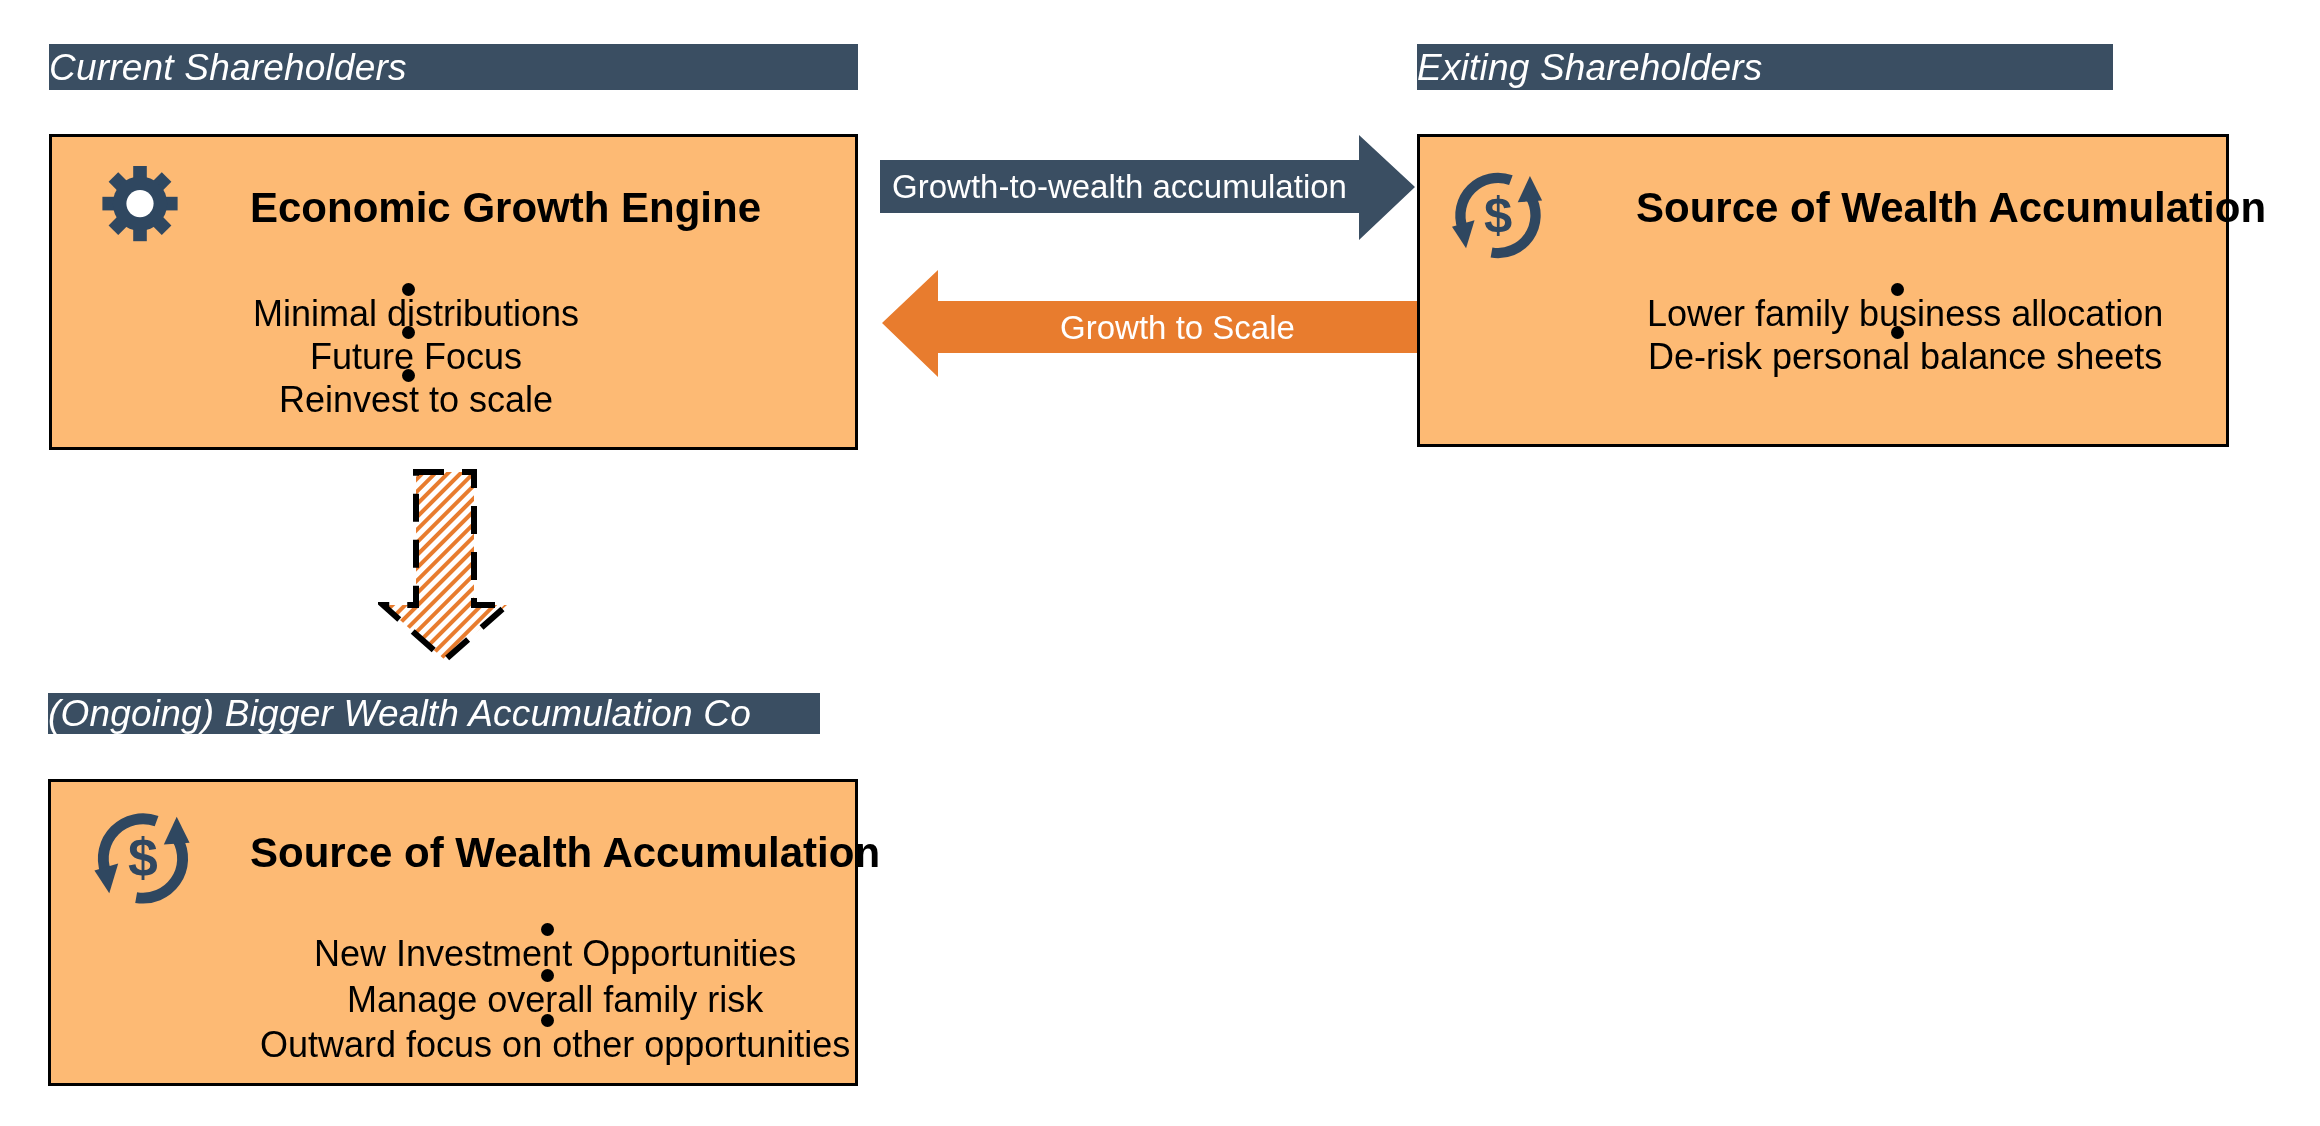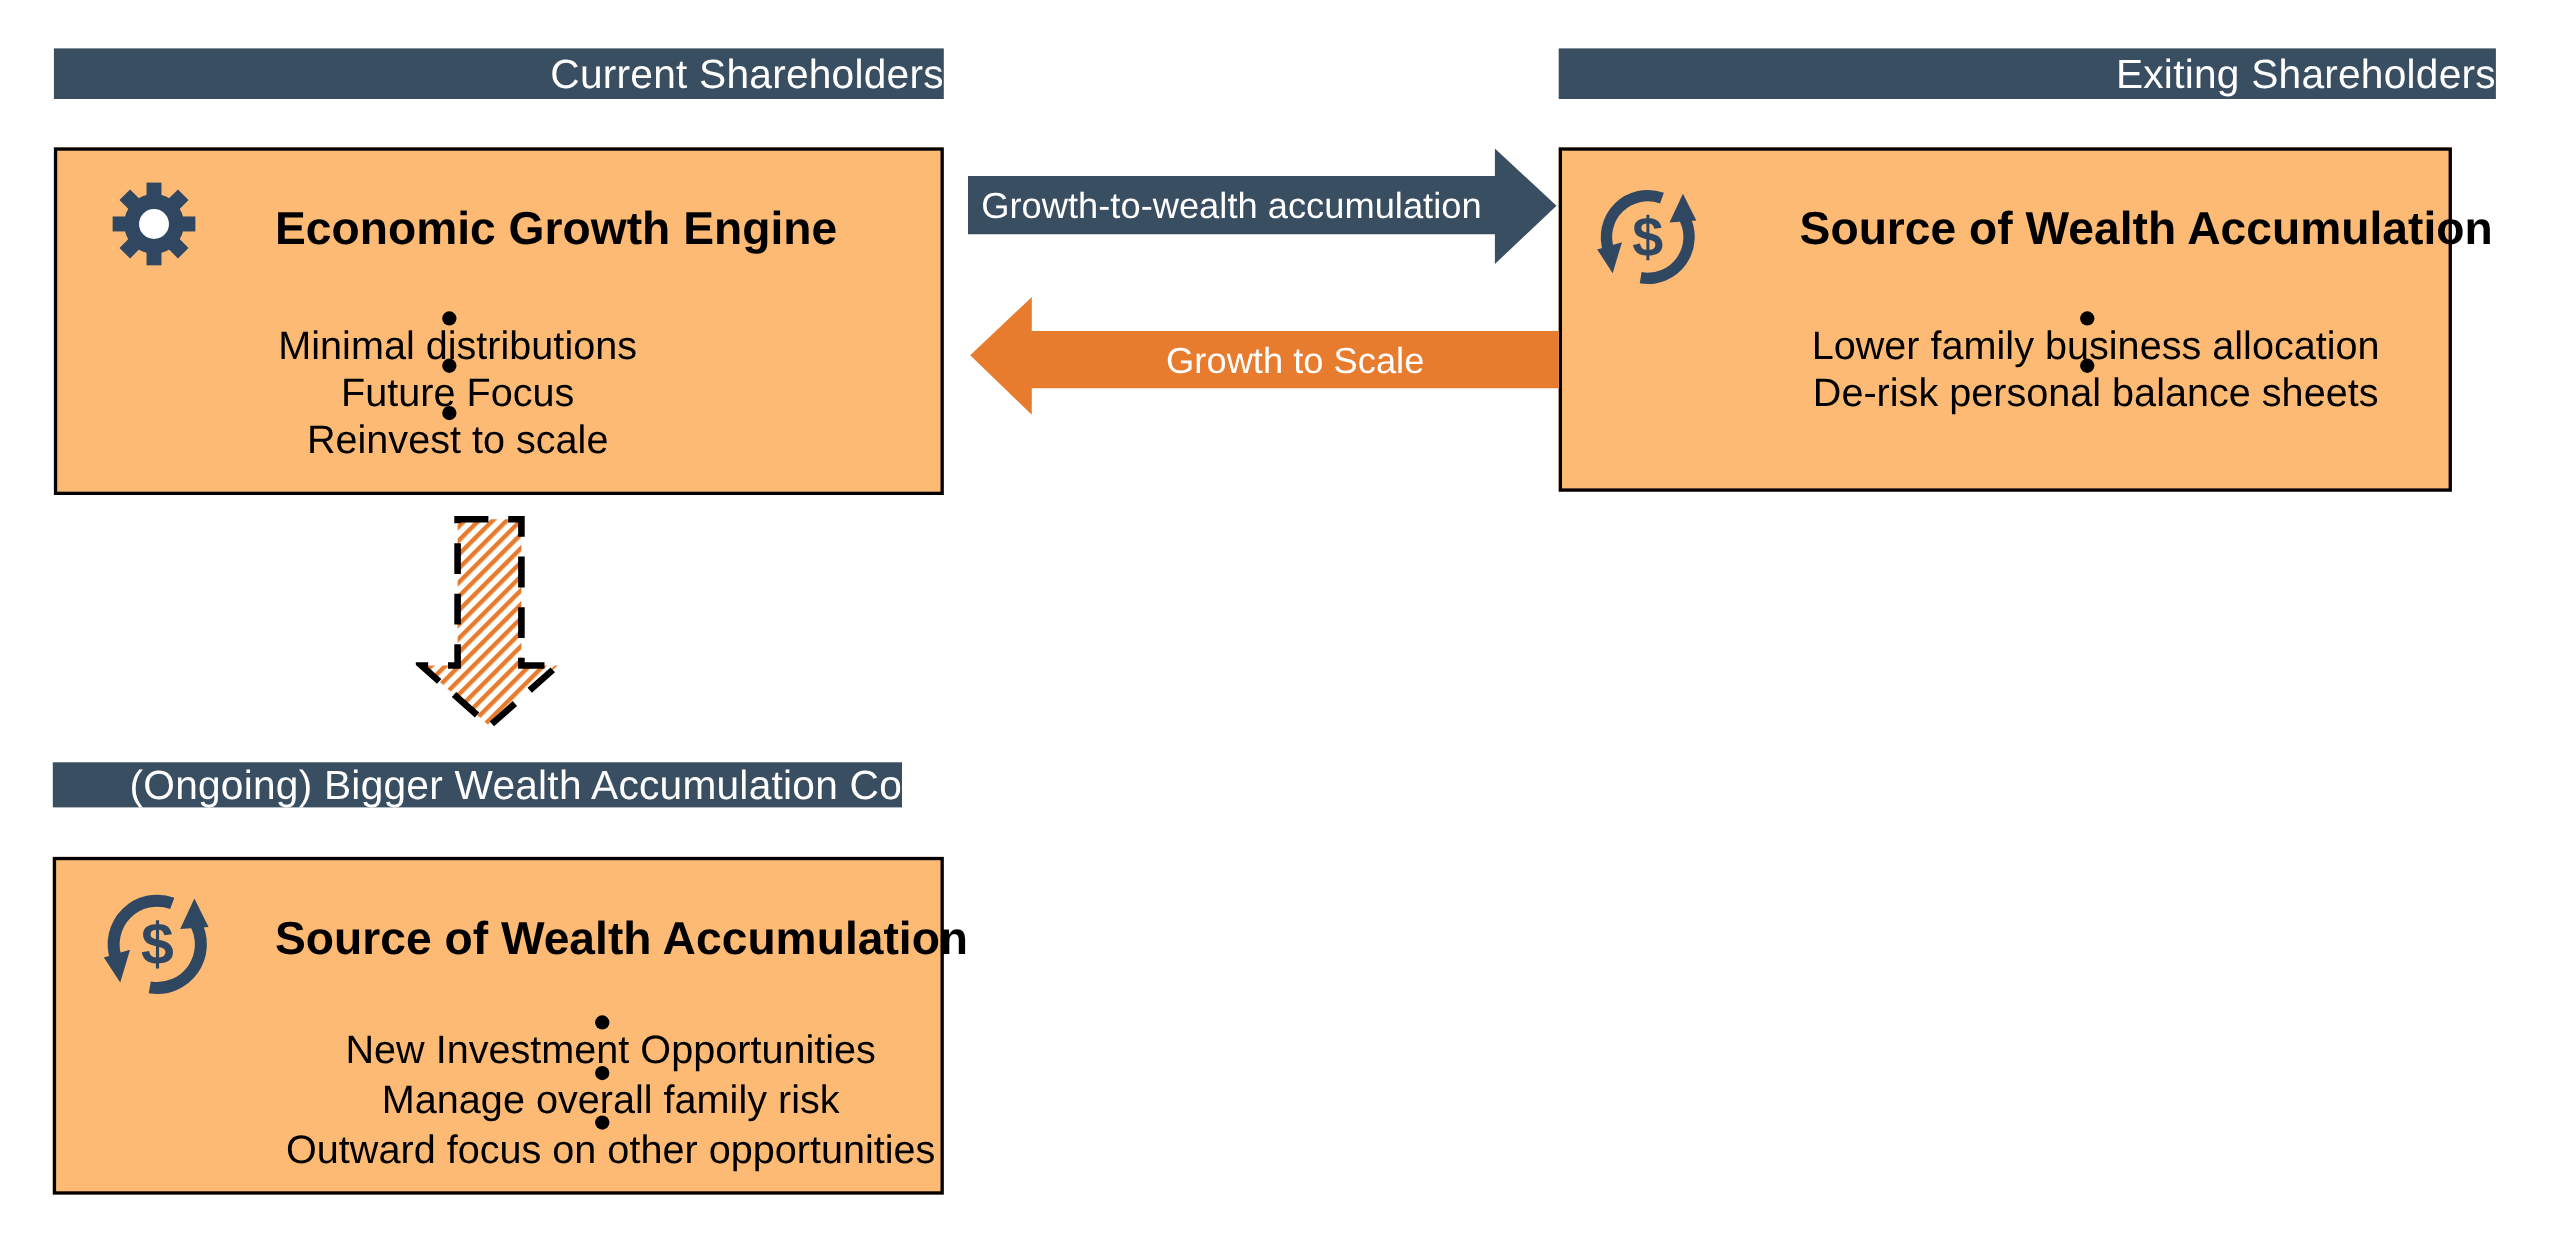--- a/index.html
+++ b/index.html
@@ -2,22 +2,22 @@
 <html style="--navy: #3A4E62; --navy-icon: #2F4760; --orange: #E87C2E;"><head>
 <meta charset="utf-8">
 <style>
   html,body{margin:0;padding:0;background:#ffffff;}
   .canvas{
     position:relative;width:2320px;height:1126px;background:#ffffff;
     font-family:"Liberation Sans",sans-serif;color:#000;overflow:hidden;
   }
   .hdr{
     position:absolute;background:var(--navy);color:#fff;
-    display:flex;align-items:center;justify-content:flex-end;
-    font-size:37px;line-height:1;letter-spacing:0.2px;
+    display:flex;align-items:center;justify-content:flex-start;
+    font-size:37px;line-height:1;letter-spacing:0.2px;font-style:italic;
   }
   .box{
     position:absolute;background:#fdba74;border:3px solid #000;box-sizing:border-box;
   }
   .box-title{
     position:absolute;font-size:42px;font-weight:700;line-height:42px;white-space:nowrap;
   }
   .bullets{position:absolute;}
   .bullet-row{display:flex;align-items:center;flex-direction:column;}
   .bullets.sp43 .bullet-row{height:43px;}
@@ -32,21 +32,21 @@
   svg{display:block;}
 </style>
 </head>
 <body>
 
 <div class="canvas">
 
   <div class="hdr" style="left:49px;top:44px;width:809px;height:46px;">
     <span>Current Shareholders</span>
   </div>
-  <div class="hdr" style="left:1417px;top:44px;width:852px;height:46px;">
+  <div class="hdr" style="left:1417px;top:44px;width:696px;height:46px;">
     <span>Exiting Shareholders</span>
   </div>
 
   <div class="box" style="left:49px;top:134px;width:809px;height:316px;">
     <div class="icon-wrap" style="left:48px;top:21px;width:80px;height:88px;">
       <svg width="80" height="88" viewBox="0 0 100 110" aria-hidden="true">
         <g style="fill:var(--navy-icon)">
           <rect x="41.5" y="10" width="17" height="20" transform="rotate(0 50 57)"></rect>
           <rect x="41.5" y="10" width="17" height="20" transform="rotate(45 50 57)"></rect>
           <rect x="41.5" y="10" width="17" height="20" transform="rotate(90 50 57)"></rect>

